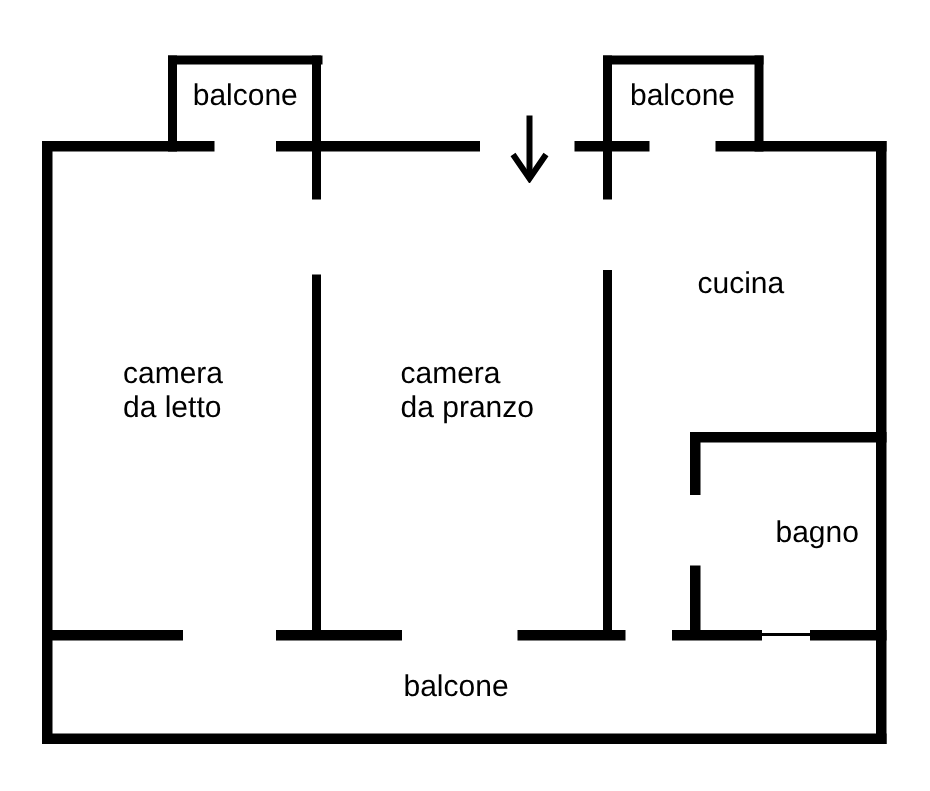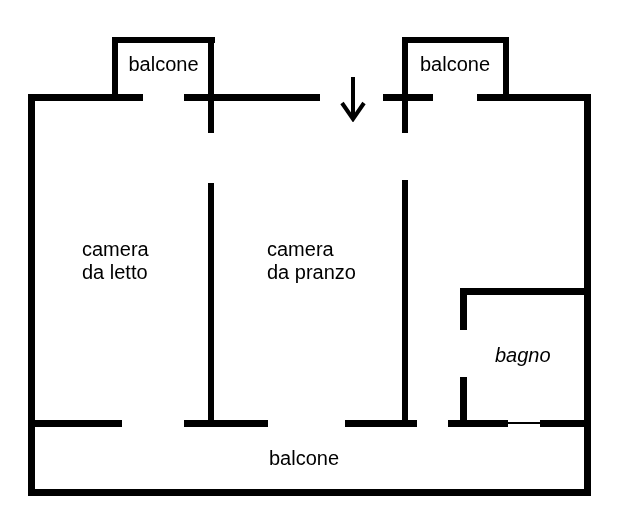--- a/index.html
+++ b/index.html
@@ -77,20 +77,21 @@
   <div class="wall" style="left:508px;top:422px;width:32px;height:2px;"></div>
   <div class="wall" style="left:540px;top:420px;width:51px;height:7px;"></div>
 
   <svg class="arrow" viewBox="0 0 28 46" xmlns="http://www.w3.org/2000/svg">
     <path d="M14,1 L14,40" stroke="#000000" stroke-width="4" fill="none"></path>
     <path d="M3,27 L14,43 L25,27" stroke="#000000" stroke-width="4" fill="none"></path>
   </svg>
 
   <div class="room-label centered" style="left:112px;top:53px;width:103px;">balcone</div>
   <div class="room-label centered" style="left:405px;top:53px;width:100px;">balcone</div>
+  <div class="room-label" style="left:465px;top:178px;">cucina</div>
   <div class="room-label" style="left:82px;top:238px;">camera
 da letto</div>
   <div class="room-label" style="left:267px;top:238px;">camera
 da pranzo</div>
-  <div class="room-label" style="left:495px;top:344px;font-style:italic;">bagno</div>
+  <div class="room-label" style="left:517px;top:344px;">bagno</div>
   <div class="room-label" style="left:269px;top:447px;">balcone</div>
 
 </div>
 
 </body></html>

